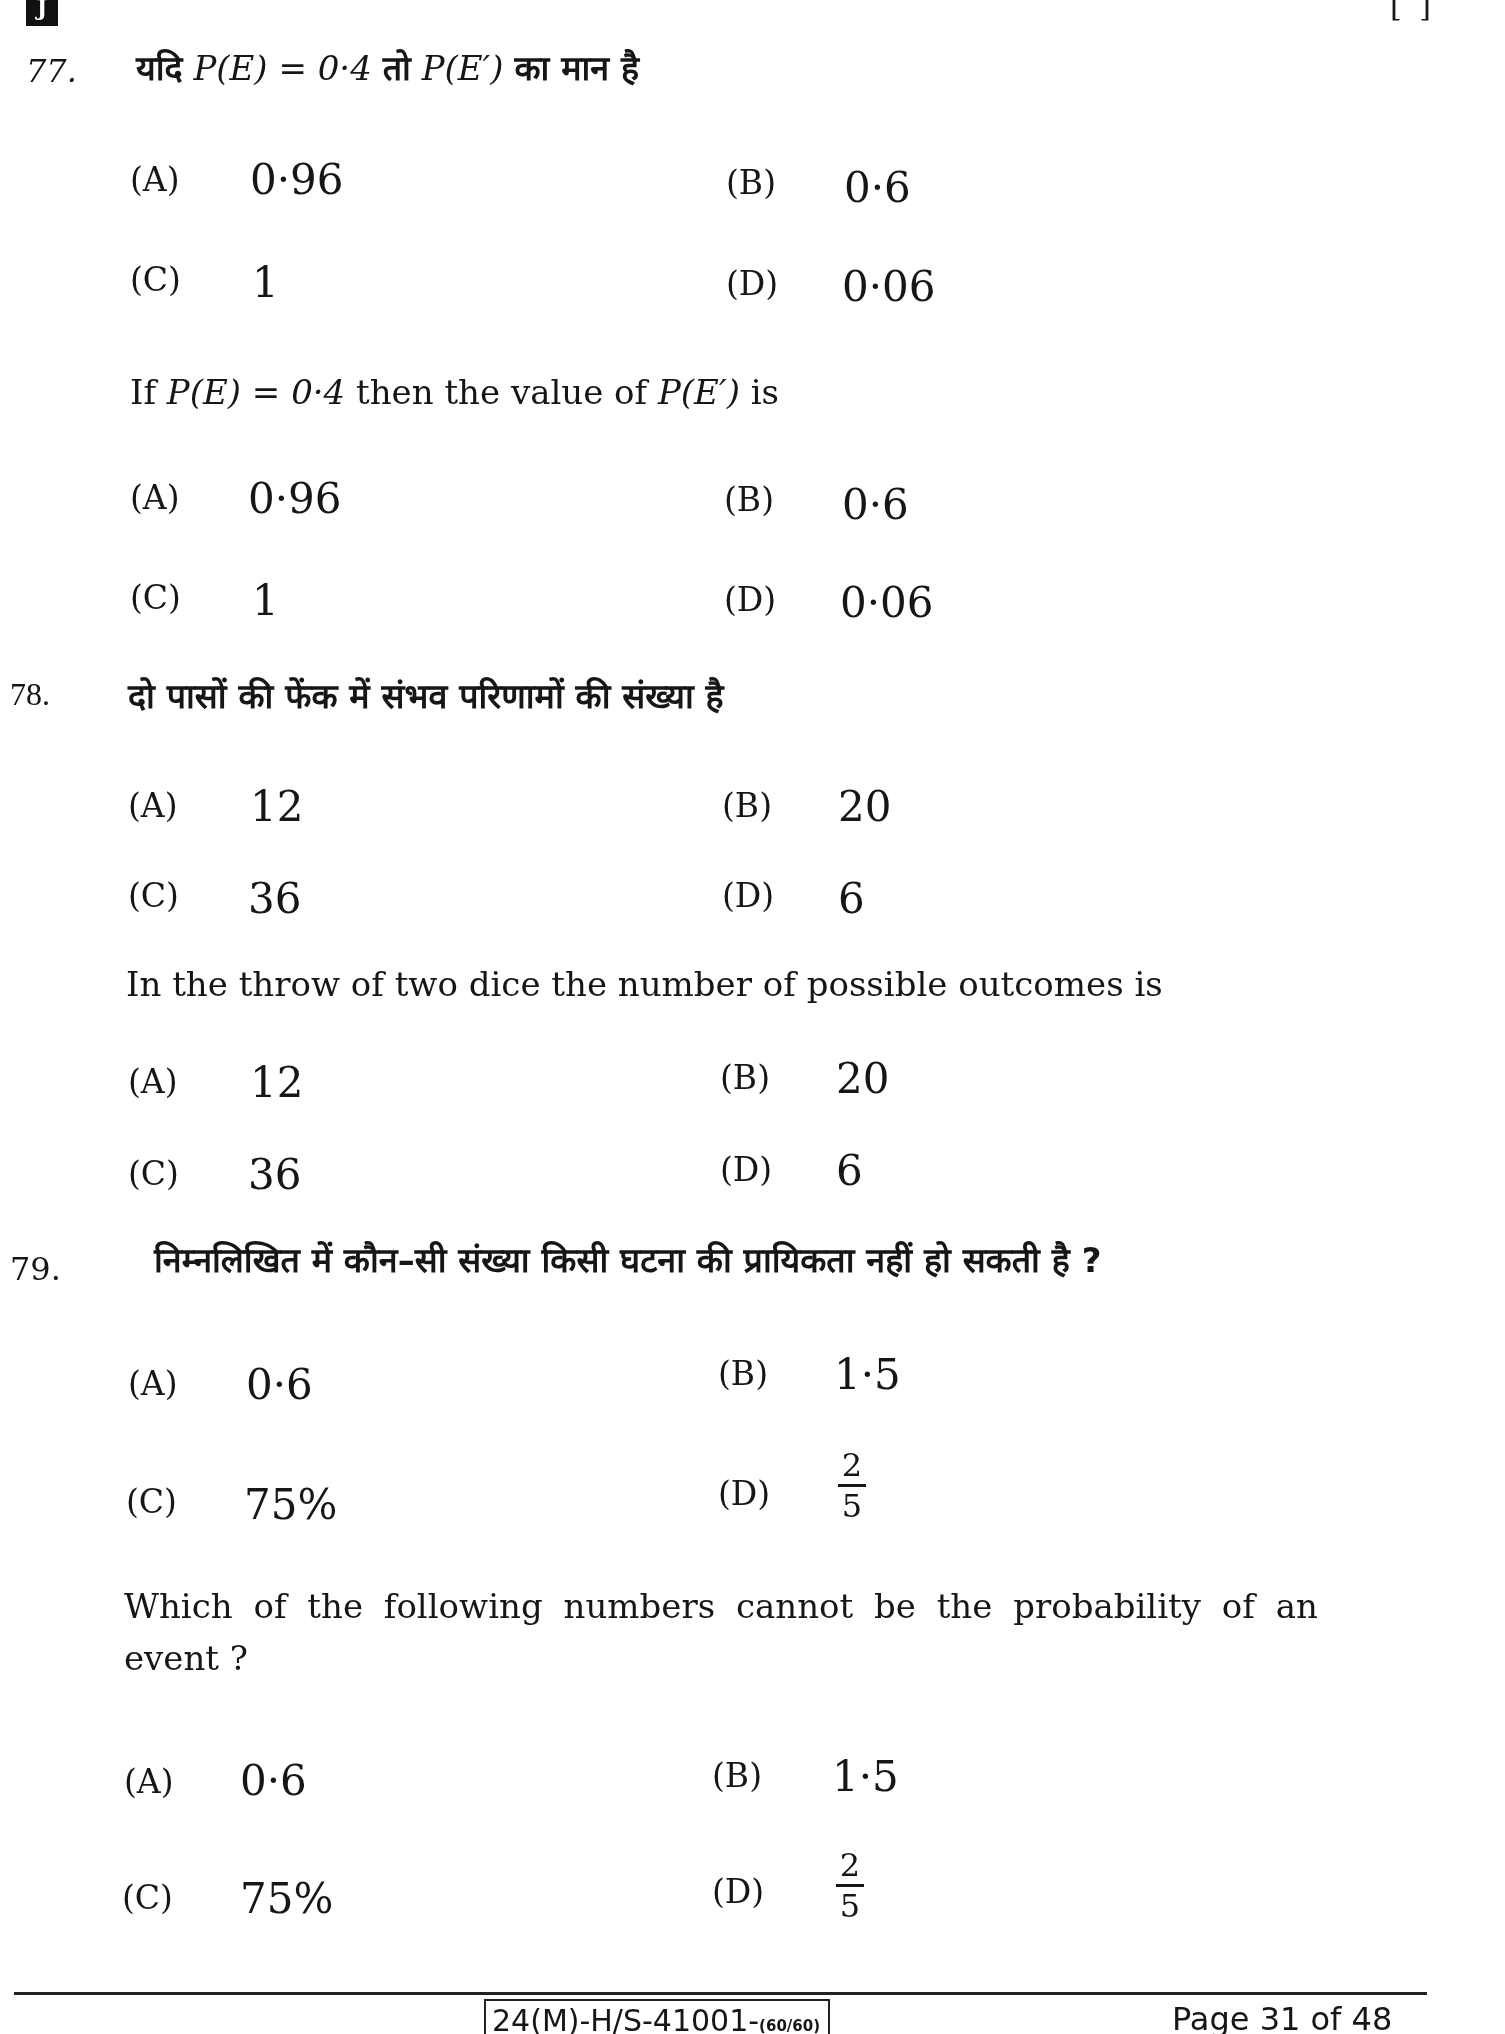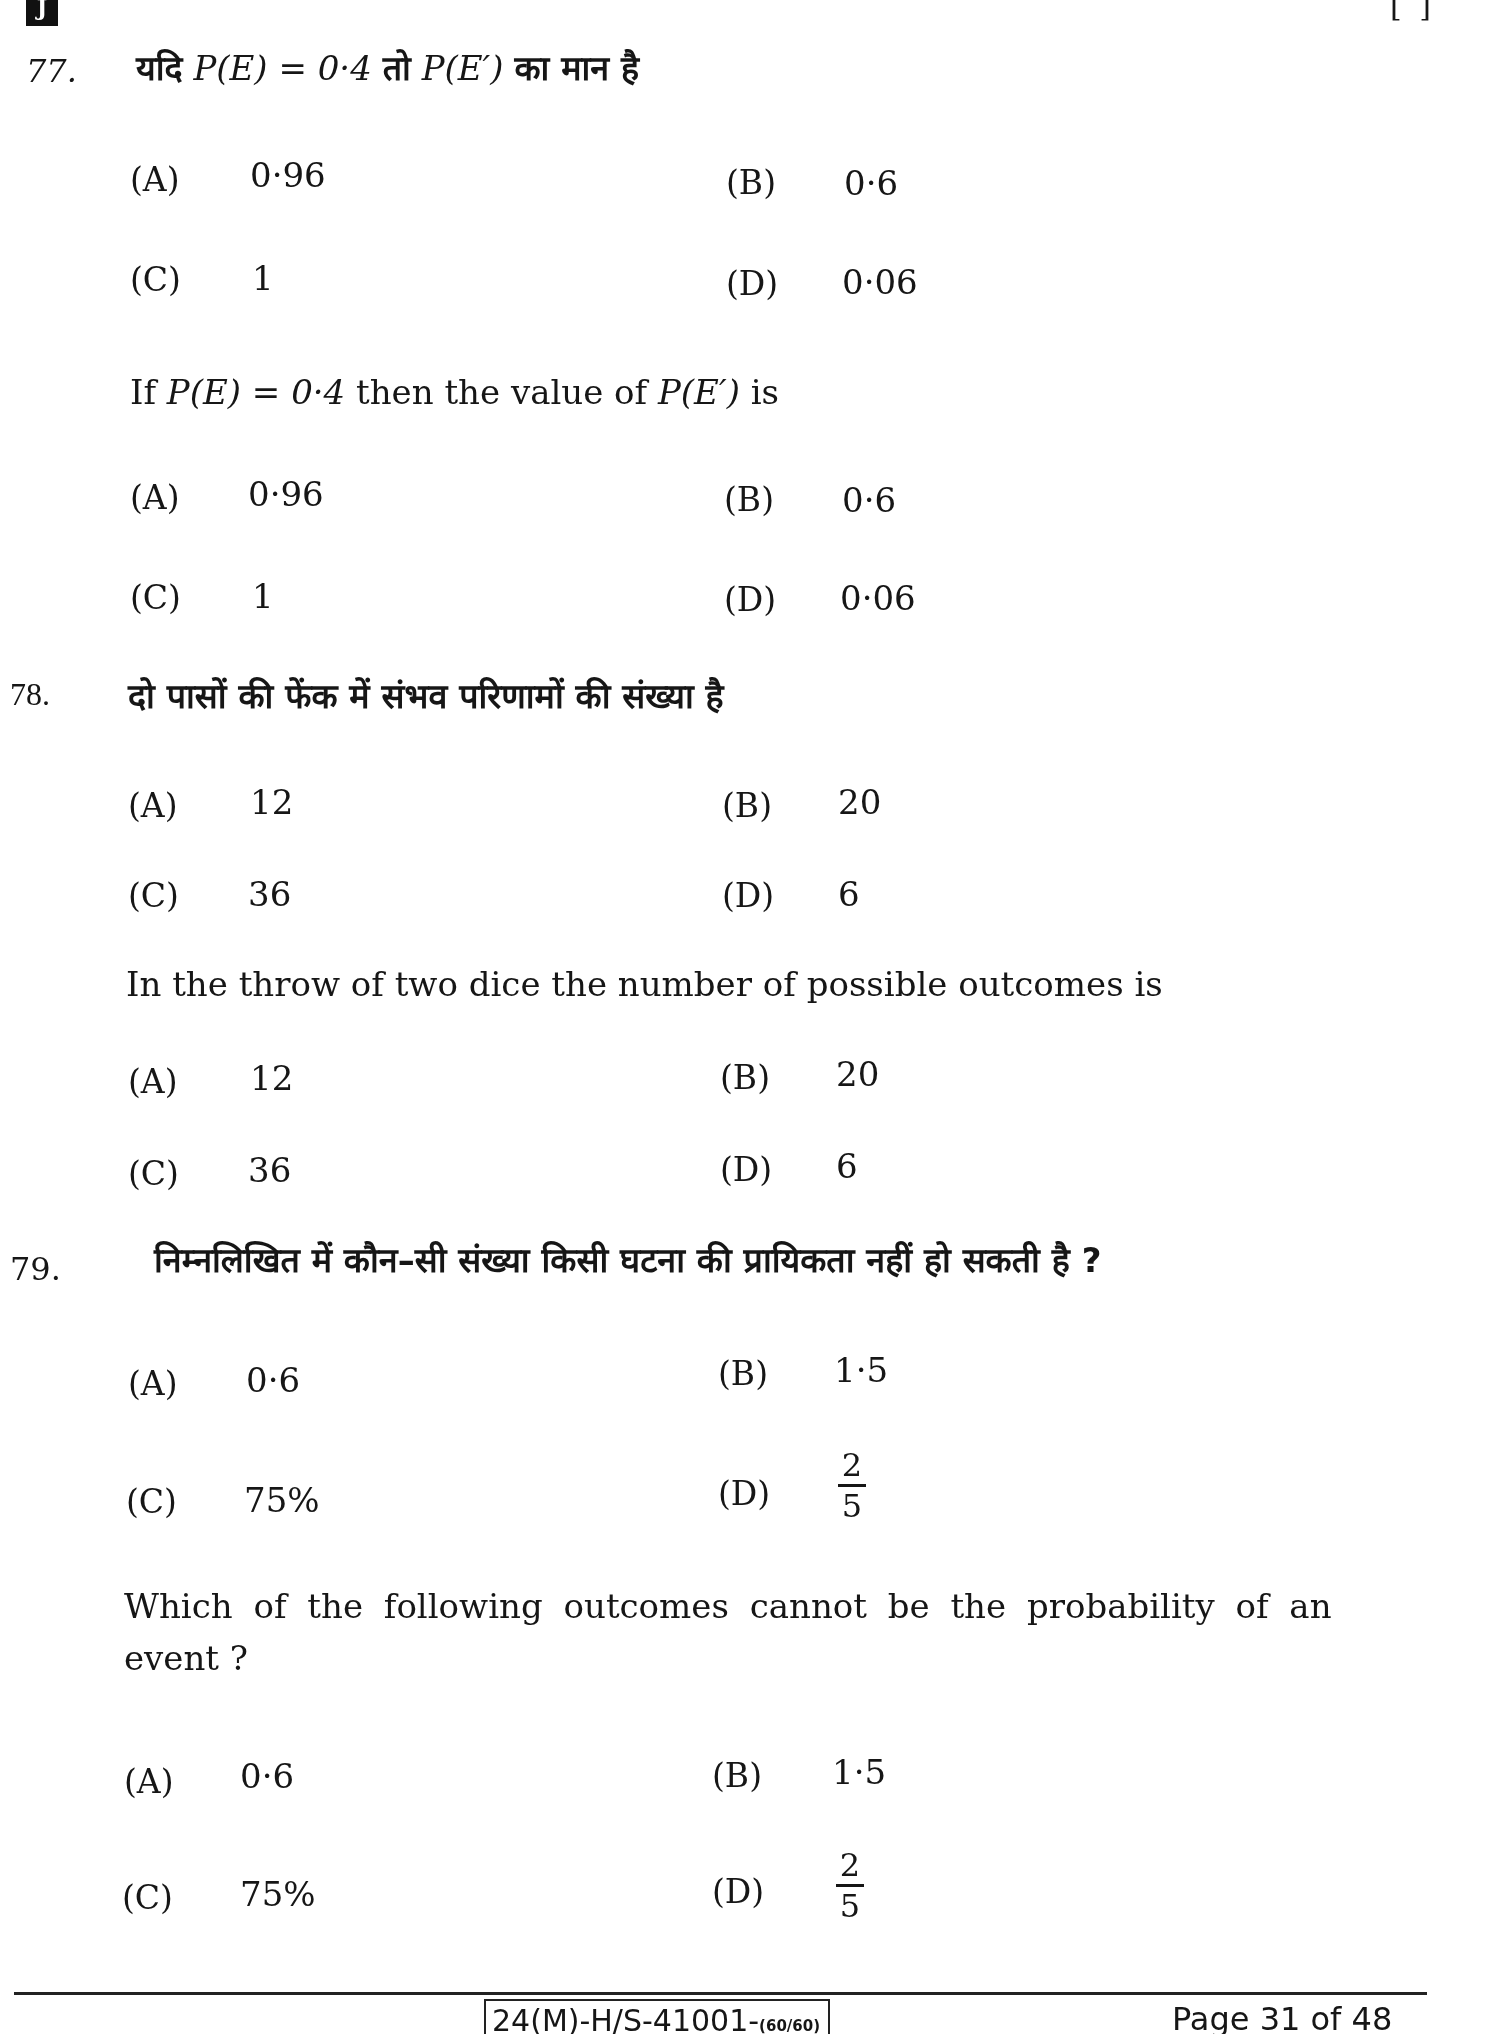--- a/index.html
+++ b/index.html
@@ -13,21 +13,21 @@
     background: #111; color: #fff; font-size: 22px; font-weight: bold;
     text-align: center; line-height: 14px; overflow: hidden;
   }
   .corner-bracket {
     position: absolute; right: 70px; top: -12px; font-size: 30px; letter-spacing: 4px;
   }
   .q-line { position: absolute; font-size: 34px; white-space: nowrap; }
   .q-num { position: absolute; font-size: 32px; }
   .hindi { font-family: "DejaVu Sans", sans-serif; font-weight: bold; font-size: 34px; }
   .opt-label { position: absolute; font-size: 33px; }
-  .opt-value { position: absolute; font-size: 34px; }
+  .opt-value { position: absolute; font-size: 42px; }
   .math { font-style: italic; }
   .frac { position: absolute; display: inline-flex; flex-direction: column; align-items: center;
           font-size: 32px; line-height: 34px; }
   .frac .bar { width: 28px; height: 3px; background: #161616; margin: 2px 0; }
   .footer-rule { position: absolute; left: 14px; right: 78px; top: 1992px; height: 3px; background: #222; }
   .footer-code {
     position: absolute; left: 484px; top: 1999px; border: 2px solid #222; border-bottom: none;
     padding: 2px 8px 0 6px; font-size: 30px; font-family: "DejaVu Sans", sans-serif; height: 40px;
   }
   .footer-code small { font-size: 15px; font-weight: bold; }
@@ -107,21 +107,21 @@
   <div class="opt-value" style="left:834px;top:1350px;">1·5</div>
   <div class="opt-label" style="left:126px;top:1482px;">(C)</div>
   <div class="opt-value" style="left:244px;top:1480px;">75%</div>
   <div class="opt-label" style="left:718px;top:1474px;">(D)</div>
   <div class="frac" style="left:838px;top:1448px;">
     <span>2</span>
     <span class="bar"></span>
     <span>5</span>
   </div>
 
-  <div class="q-line" style="left:124px;top:1586px;word-spacing:10px;">Which of the following outcomes cannot be the probability of an</div>
+  <div class="q-line" style="left:124px;top:1586px;word-spacing:10px;">Which of the following numbers cannot be the probability of an</div>
   <div class="q-line" style="left:124px;top:1598px;margin-top:40px;">event ?</div>
   <div class="opt-label" style="left:124px;top:1762px;">(A)</div>
   <div class="opt-value" style="left:240px;top:1756px;">0·6</div>
   <div class="opt-label" style="left:712px;top:1756px;">(B)</div>
   <div class="opt-value" style="left:832px;top:1752px;">1·5</div>
   <div class="opt-label" style="left:122px;top:1878px;">(C)</div>
   <div class="opt-value" style="left:240px;top:1874px;">75%</div>
   <div class="opt-label" style="left:712px;top:1872px;">(D)</div>
   <div class="frac" style="left:836px;top:1848px;">
     <span>2</span>

